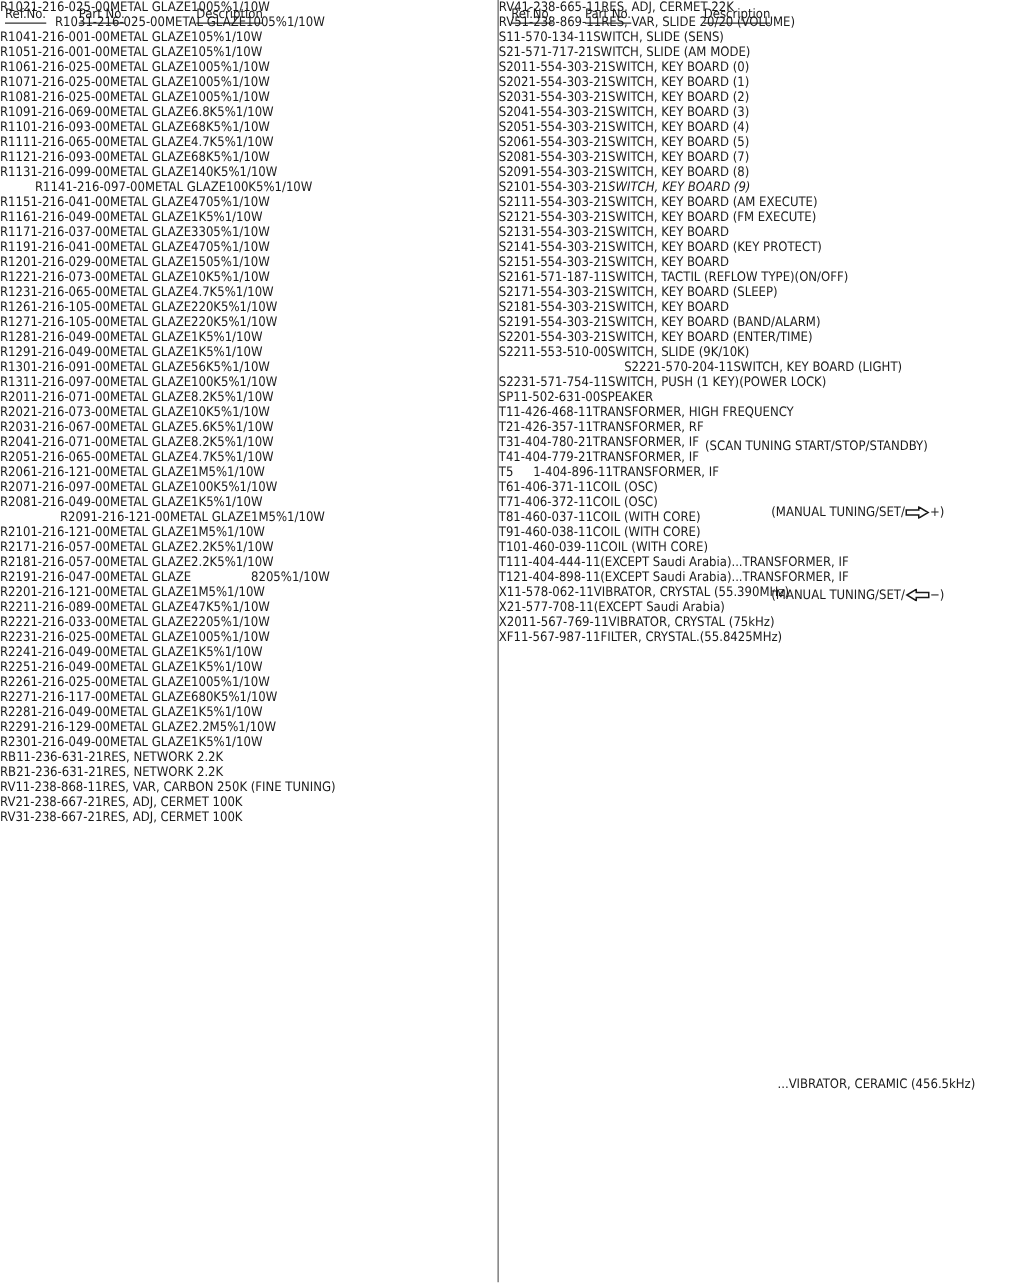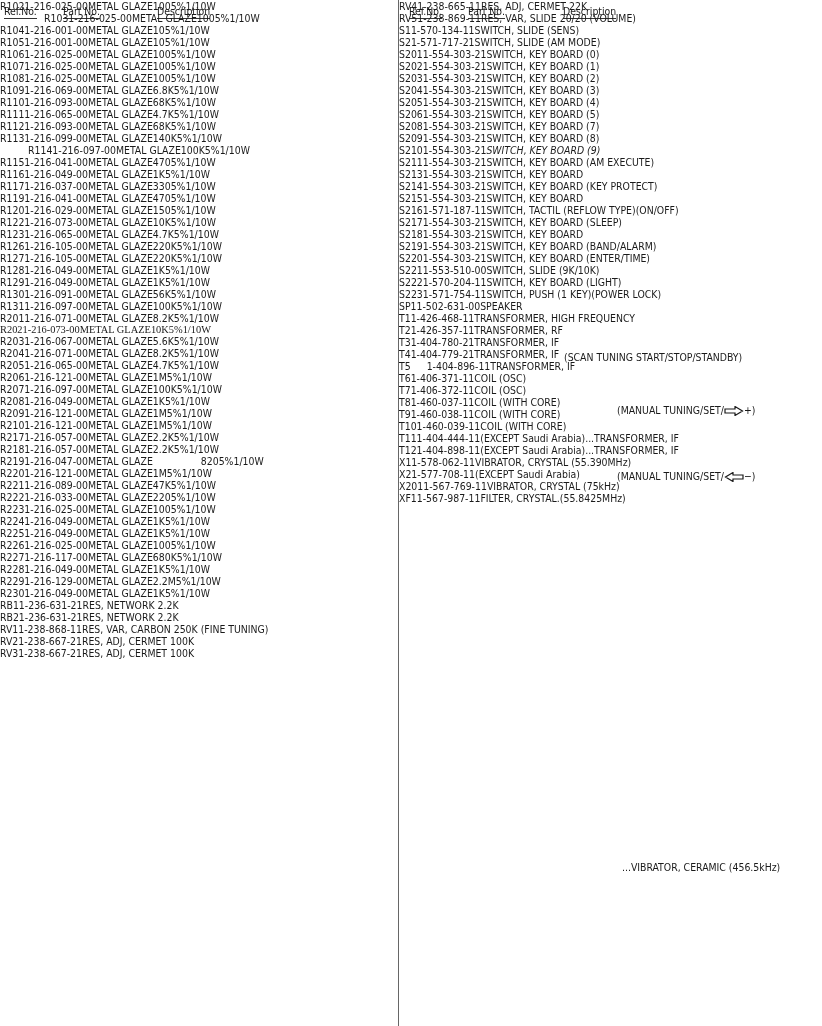--- a/index.html
+++ b/index.html
@@ -47,28 +47,28 @@
       <div style="top:349px;left:0;width:100%;"><span style="left:18px;">R120</span><span style="left:63px;">1-216-029-00</span><span style="left:156px;">METAL GLAZE</span><span style="left:248px;">150</span><span style="left:288px;">5%</span><span style="left:327px;">1/10W</span></div>
       <div style="top:375px;left:0;width:100%;"><span style="left:18px;">R122</span><span style="left:63px;">1-216-073-00</span><span style="left:156px;">METAL GLAZE</span><span style="left:248px;">10K</span><span style="left:288px;">5%</span><span style="left:327px;">1/10W</span></div>
       <div style="top:402px;left:0;width:100%;"><span style="left:18px;">R123</span><span style="left:63px;">1-216-065-00</span><span style="left:156px;">METAL GLAZE</span><span style="left:248px;">4.7K</span><span style="left:288px;">5%</span><span style="left:327px;">1/10W</span></div>
       <div style="top:415px;left:0;width:100%;"><span style="left:18px;">R126</span><span style="left:63px;">1-216-105-00</span><span style="left:156px;">METAL GLAZE</span><span style="left:248px;">220K</span><span style="left:288px;">5%</span><span style="left:327px;">1/10W</span></div>
       <div style="top:428px;left:0;width:100%;"><span style="left:18px;">R127</span><span style="left:63px;">1-216-105-00</span><span style="left:156px;">METAL GLAZE</span><span style="left:248px;">220K</span><span style="left:288px;">5%</span><span style="left:327px;">1/10W</span></div>
       <div style="top:455px;left:0;width:100%;"><span style="left:18px;">R128</span><span style="left:63px;">1-216-049-00</span><span style="left:156px;">METAL GLAZE</span><span style="left:248px;">1K</span><span style="left:288px;">5%</span><span style="left:327px;">1/10W</span></div>
       <div style="top:468px;left:0;width:100%;"><span style="left:18px;">R129</span><span style="left:63px;">1-216-049-00</span><span style="left:156px;">METAL GLAZE</span><span style="left:248px;">1K</span><span style="left:288px;">5%</span><span style="left:327px;">1/10W</span></div>
       <div style="top:481px;left:0;width:100%;"><span style="left:18px;">R130</span><span style="left:63px;">1-216-091-00</span><span style="left:156px;">METAL GLAZE</span><span style="left:248px;">56K</span><span style="left:288px;">5%</span><span style="left:327px;">1/10W</span></div>
       <div style="top:508px;left:0;width:100%;"><span style="left:18px;">R131</span><span style="left:63px;">1-216-097-00</span><span style="left:156px;">METAL GLAZE</span><span style="left:248px;">100K</span><span style="left:288px;">5%</span><span style="left:327px;">1/10W</span></div>
       <div style="top:521px;left:0;width:100%;"><span style="left:18px;">R201</span><span style="left:63px;">1-216-071-00</span><span style="left:156px;">METAL GLAZE</span><span style="left:248px;">8.2K</span><span style="left:288px;">5%</span><span style="left:327px;">1/10W</span></div>
-      <div style="top:534px;left:0;width:100%;font-family:Liberation Serif, serif;"><span style="left:18px;">R202</span><span style="left:63px;">1-216-073-00</span><span style="left:156px;">METAL GLAZE</span><span style="left:248px;">10K</span><span style="left:288px;">5%</span><span style="left:327px;">1/10W</span></div>
+      <div style="top:534px;left:0;width:100%;"><span style="left:18px;">R202</span><span style="left:63px;">1-216-073-00</span><span style="left:156px;">METAL GLAZE</span><span style="left:248px;">10K</span><span style="left:288px;">5%</span><span style="left:327px;">1/10W</span></div>
       <div style="top:561px;left:0;width:100%;"><span style="left:18px;">R203</span><span style="left:63px;">1-216-067-00</span><span style="left:156px;">METAL GLAZE</span><span style="left:248px;">5.6K</span><span style="left:288px;">5%</span><span style="left:327px;">1/10W</span></div>
       <div style="top:574px;left:0;width:100%;"><span style="left:18px;">R204</span><span style="left:63px;">1-216-071-00</span><span style="left:156px;">METAL GLAZE</span><span style="left:248px;">8.2K</span><span style="left:288px;">5%</span><span style="left:327px;">1/10W</span></div>
       <div style="top:587px;left:0;width:100%;"><span style="left:18px;">R205</span><span style="left:63px;">1-216-065-00</span><span style="left:156px;">METAL GLAZE</span><span style="left:248px;">4.7K</span><span style="left:288px;">5%</span><span style="left:327px;">1/10W</span></div>
       <div style="top:614px;left:0;width:100%;"><span style="left:18px;">R206</span><span style="left:63px;">1-216-121-00</span><span style="left:156px;">METAL GLAZE</span><span style="left:248px;">1M</span><span style="left:288px;">5%</span><span style="left:327px;">1/10W</span></div>
       <div style="top:627px;left:0;width:100%;"><span style="left:18px;">R207</span><span style="left:63px;">1-216-097-00</span><span style="left:156px;">METAL GLAZE</span><span style="left:248px;">100K</span><span style="left:288px;">5%</span><span style="left:327px;">1/10W</span></div>
       <div style="top:640px;left:0;width:100%;"><span style="left:18px;">R208</span><span style="left:63px;">1-216-049-00</span><span style="left:156px;">METAL GLAZE</span><span style="left:248px;">1K</span><span style="left:288px;">5%</span><span style="left:327px;">1/10W</span></div>
-      <div style="top:667px;left:0;width:100%;"><span style="left:18px;">R209</span><span style="left:63px;">1-216-121-00</span><span style="left:156px;">METAL GLAZE</span><span style="left:248px;">1M</span><span style="left:288px;">5%</span><span style="left:327px;">1/10W</span></div>
+      <div style="top:667px;left:0;width:100%;"><span style="left:18px;padding-left:48px;">R209</span><span style="left:63px;">1-216-121-00</span><span style="left:156px;">METAL GLAZE</span><span style="left:248px;">1M</span><span style="left:288px;">5%</span><span style="left:327px;">1/10W</span></div>
       <div style="top:680px;left:0;width:100%;"><span style="left:18px;">R210</span><span style="left:63px;">1-216-121-00</span><span style="left:156px;">METAL GLAZE</span><span style="left:248px;">1M</span><span style="left:288px;">5%</span><span style="left:327px;">1/10W</span></div>
       <div style="top:693px;left:0;width:100%;"><span style="left:18px;">R217</span><span style="left:63px;">1-216-057-00</span><span style="left:156px;">METAL GLAZE</span><span style="left:248px;">2.2K</span><span style="left:288px;">5%</span><span style="left:327px;">1/10W</span></div>
       <div style="top:720px;left:0;width:100%;"><span style="left:18px;">R218</span><span style="left:63px;">1-216-057-00</span><span style="left:156px;">METAL GLAZE</span><span style="left:248px;">2.2K</span><span style="left:288px;">5%</span><span style="left:327px;">1/10W</span></div>
       <div style="top:733px;left:0;width:100%;"><span style="left:18px;">R219</span><span style="left:63px;">1-216-047-00</span><span style="left:156px;">METAL GLAZE</span><span style="left:248px;padding-left:48px;">820</span><span style="left:288px;">5%</span><span style="left:327px;">1/10W</span></div>
       <div style="top:746px;left:0;width:100%;"><span style="left:18px;">R220</span><span style="left:63px;">1-216-121-00</span><span style="left:156px;">METAL GLAZE</span><span style="left:248px;">1M</span><span style="left:288px;">5%</span><span style="left:327px;">1/10W</span></div>
       <div style="top:773px;left:0;width:100%;"><span style="left:18px;">R221</span><span style="left:63px;">1-216-089-00</span><span style="left:156px;">METAL GLAZE</span><span style="left:248px;">47K</span><span style="left:288px;">5%</span><span style="left:327px;">1/10W</span></div>
       <div style="top:786px;left:0;width:100%;"><span style="left:18px;">R222</span><span style="left:63px;">1-216-033-00</span><span style="left:156px;">METAL GLAZE</span><span style="left:248px;">220</span><span style="left:288px;">5%</span><span style="left:327px;">1/10W</span></div>
       <div style="top:799px;left:0;width:100%;"><span style="left:18px;">R223</span><span style="left:63px;">1-216-025-00</span><span style="left:156px;">METAL GLAZE</span><span style="left:248px;">100</span><span style="left:288px;">5%</span><span style="left:327px;">1/10W</span></div>
       <div style="top:830px;left:0;width:100%;"><span style="left:18px;">R224</span><span style="left:63px;">1-216-049-00</span><span style="left:156px;">METAL GLAZE</span><span style="left:248px;">1K</span><span style="left:288px;">5%</span><span style="left:327px;">1/10W</span></div>
       <div style="top:843px;left:0;width:100%;"><span style="left:18px;">R225</span><span style="left:63px;">1-216-049-00</span><span style="left:156px;">METAL GLAZE</span><span style="left:248px;">1K</span><span style="left:288px;">5%</span><span style="left:327px;">1/10W</span></div>
@@ -99,37 +99,38 @@
       <div style="top:126px;left:0;width:100%;"><span style="left:25px;">S201</span><span style="left:71px;">1-554-303-21</span><span style="left:164px;">SWITCH, KEY BOARD (0)</span></div>
       <div style="top:139px;left:0;width:100%;"><span style="left:25px;text-align:right;">S202</span><span style="left:71px;">1-554-303-21</span><span style="left:164px;">SWITCH, KEY BOARD (1)</span></div>
       <div style="top:152px;left:0;width:100%;"><span style="left:25px;">S203</span><span style="left:71px;">1-554-303-21</span><span style="left:164px;">SWITCH, KEY BOARD (2)</span></div>
       <div style="top:179px;left:0;width:100%;"><span style="left:25px;">S204</span><span style="left:71px;">1-554-303-21</span><span style="left:164px;">SWITCH, KEY BOARD (3)</span></div>
       <div style="top:192px;left:0;width:100%;"><span style="left:25px;">S205</span><span style="left:71px;">1-554-303-21</span><span style="left:164px;">SWITCH, KEY BOARD (4)</span></div>
       <div style="top:205px;left:0;width:100%;"><span style="left:25px;">S206</span><span style="left:71px;">1-554-303-21</span><span style="left:164px;">SWITCH, KEY BOARD (5)</span></div>
       <div style="top:245px;left:0;width:100%;"><span style="left:25px;">S208</span><span style="left:71px;">1-554-303-21</span><span style="left:164px;">SWITCH, KEY BOARD (7)</span></div>
       <div style="top:258px;left:0;width:100%;"><span style="left:25px;">S209</span><span style="left:71px;">1-554-303-21</span><span style="left:164px;">SWITCH, KEY BOARD (8)</span></div>
       <div style="top:285px;left:0;width:100%;"><span style="left:25px;">S210</span><span style="left:71px;">1-554-303-21</span><span style="left:164px;font-style:italic;">SWITCH, KEY BOARD (9)</span></div>
       <div style="top:298px;left:0;width:100%;"><span style="left:25px;">S211</span><span style="left:71px;">1-554-303-21</span><span style="left:164px;">SWITCH, KEY BOARD (AM EXECUTE)</span></div>
+      <div style="top:311px;left:0;width:100%;"><span style="left:25px;">S212</span><span style="left:71px;">1-554-303-21</span><span style="left:164px;">SWITCH, KEY BOARD (FM EXECUTE)</span></div>
       <div style="top:338px;left:0;width:100%;"><span style="left:25px;">S213</span><span style="left:71px;">1-554-303-21</span><span style="left:164px;">SWITCH, KEY BOARD</span></div>
       <div style="top:351px;left:165px;" class="cont"><span>(SCAN TUNING START/STOP/STANDBY)</span></div>
       <div style="top:364px;left:0;width:100%;"><span style="left:25px;">S214</span><span style="left:71px;">1-554-303-21</span><span style="left:164px;">SWITCH, KEY BOARD (KEY PROTECT)</span></div>
       <div style="top:391px;left:0;width:100%;"><span style="left:25px;">S215</span><span style="left:71px;">1-554-303-21</span><span style="left:164px;">SWITCH, KEY BOARD</span></div>
       <div style="top:404px;left:218px;" class="cont"><span>(MANUAL TUNING/SET/</span><svg width="20" height="10" viewBox="0 0 20 10" class="arrow">
           <path d="M1 3 H11 V0.5 L18.5 5 L11 9.5 V7 H1 Z" fill="none" stroke="#1a1a1a" stroke-width="1.2"></path>
         </svg><span>+)</span></div>
       <div style="top:417px;left:0;width:100%;"><span style="left:25px;">S216</span><span style="left:71px;">1-571-187-11</span><span style="left:164px;">SWITCH, TACTIL (REFLOW TYPE)(ON/OFF)</span></div>
       <div style="top:444px;left:0;width:100%;"><span style="left:25px;">S217</span><span style="left:71px;">1-554-303-21</span><span style="left:164px;">SWITCH, KEY BOARD (SLEEP)</span></div>
       <div style="top:457px;left:0;width:100%;"><span style="left:25px;">S218</span><span style="left:71px;">1-554-303-21</span><span style="left:164px;">SWITCH, KEY BOARD</span></div>
       <div style="top:470px;left:218px;" class="cont"><span>(MANUAL TUNING/SET/</span><svg width="20" height="10" viewBox="0 0 20 10" class="arrow">
           <path d="M19 3 H9 V0.5 L1.5 5 L9 9.5 V7 H19 Z" fill="none" stroke="#1a1a1a" stroke-width="1.2"></path>
         </svg><span>−)</span></div>
       <div style="top:491px;left:0;width:100%;"><span style="left:25px;">S219</span><span style="left:71px;">1-554-303-21</span><span style="left:164px;">SWITCH, KEY BOARD (BAND/ALARM)</span></div>
       <div style="top:504px;left:0;width:100%;"><span style="left:25px;">S220</span><span style="left:71px;">1-554-303-21</span><span style="left:164px;">SWITCH, KEY BOARD (ENTER/TIME)</span></div>
       <div style="top:531px;left:0;width:100%;"><span style="left:25px;">S221</span><span style="left:71px;">1-553-510-00</span><span style="left:164px;">SWITCH, SLIDE (9K/10K)</span></div>
-      <div style="top:544px;left:0;width:100%;"><span style="left:25px;">S222</span><span style="left:71px;">1-570-204-11</span><span style="left:164px;">SWITCH, KEY BOARD (LIGHT)</span></div>
+      <div style="top:544px;left:0;width:100%;text-align:center;"><span style="left:25px;">S222</span><span style="left:71px;">1-570-204-11</span><span style="left:164px;">SWITCH, KEY BOARD (LIGHT)</span></div>
       <div style="top:557px;left:0;width:100%;"><span style="left:25px;">S223</span><span style="left:71px;">1-571-754-11</span><span style="left:164px;">SWITCH, PUSH (1 KEY)(POWER LOCK)</span></div>
       <div style="top:583px;left:0;width:100%;"><span style="left:25px;">SP1</span><span style="left:71px;">1-502-631-00</span><span style="left:164px;">SPEAKER</span></div>
       <div style="top:610px;left:0;width:100%;"><span style="left:25px;">T1</span><span style="left:71px;">1-426-468-11</span><span style="left:164px;">TRANSFORMER, HIGH FREQUENCY</span></div>
       <div style="top:623px;left:0;width:100%;"><span style="left:25px;">T2</span><span style="left:71px;">1-426-357-11</span><span style="left:164px;">TRANSFORMER, RF</span></div>
       <div style="top:636px;left:0;width:100%;"><span style="left:25px;">T3</span><span style="left:71px;">1-404-780-21</span><span style="left:164px;">TRANSFORMER, IF</span></div>
       <div style="top:663px;left:0;width:100%;"><span style="left:25px;margin-top:36px;">T4</span><span style="left:71px;">1-404-779-21</span><span style="left:164px;">TRANSFORMER, IF</span></div>
       <div style="top:676px;left:0;width:100%;"><span style="left:25px;">T5</span><span style="left:71px;padding-left:16px;">1-404-896-11</span><span style="left:164px;">TRANSFORMER, IF</span></div>
       <div style="top:689px;left:0;width:100%;"><span style="left:25px;">T6</span><span style="left:71px;">1-406-371-11</span><span style="left:164px;">COIL (OSC)</span></div>
       <div style="top:716px;left:0;width:100%;"><span style="left:25px;">T7</span><span style="left:71px;">1-406-372-11</span><span style="left:164px;">COIL (OSC)</span></div>
       <div style="top:729px;left:0;width:100%;"><span style="left:25px;">T8</span><span style="left:71px;">1-460-037-11</span><span style="left:164px;">COIL (WITH CORE)</span></div>

